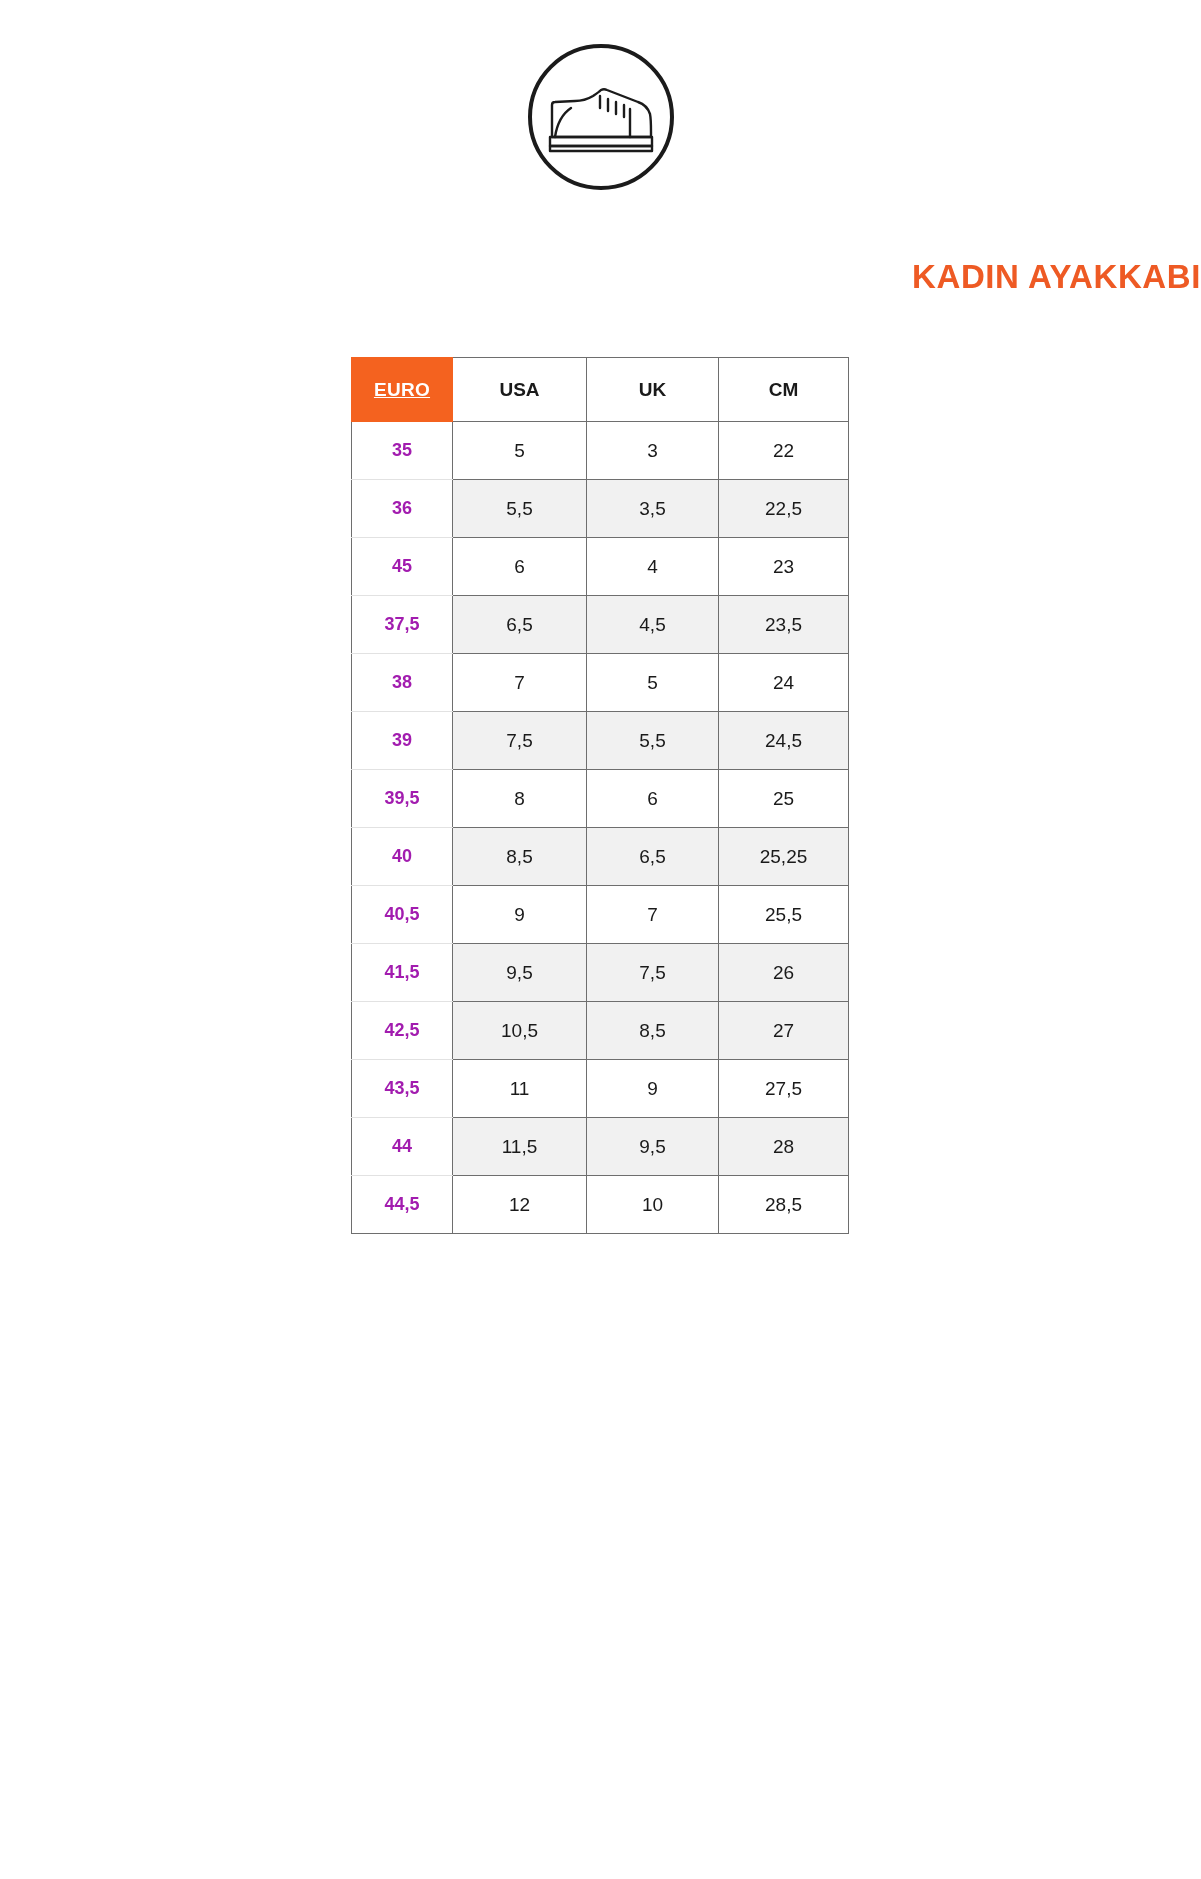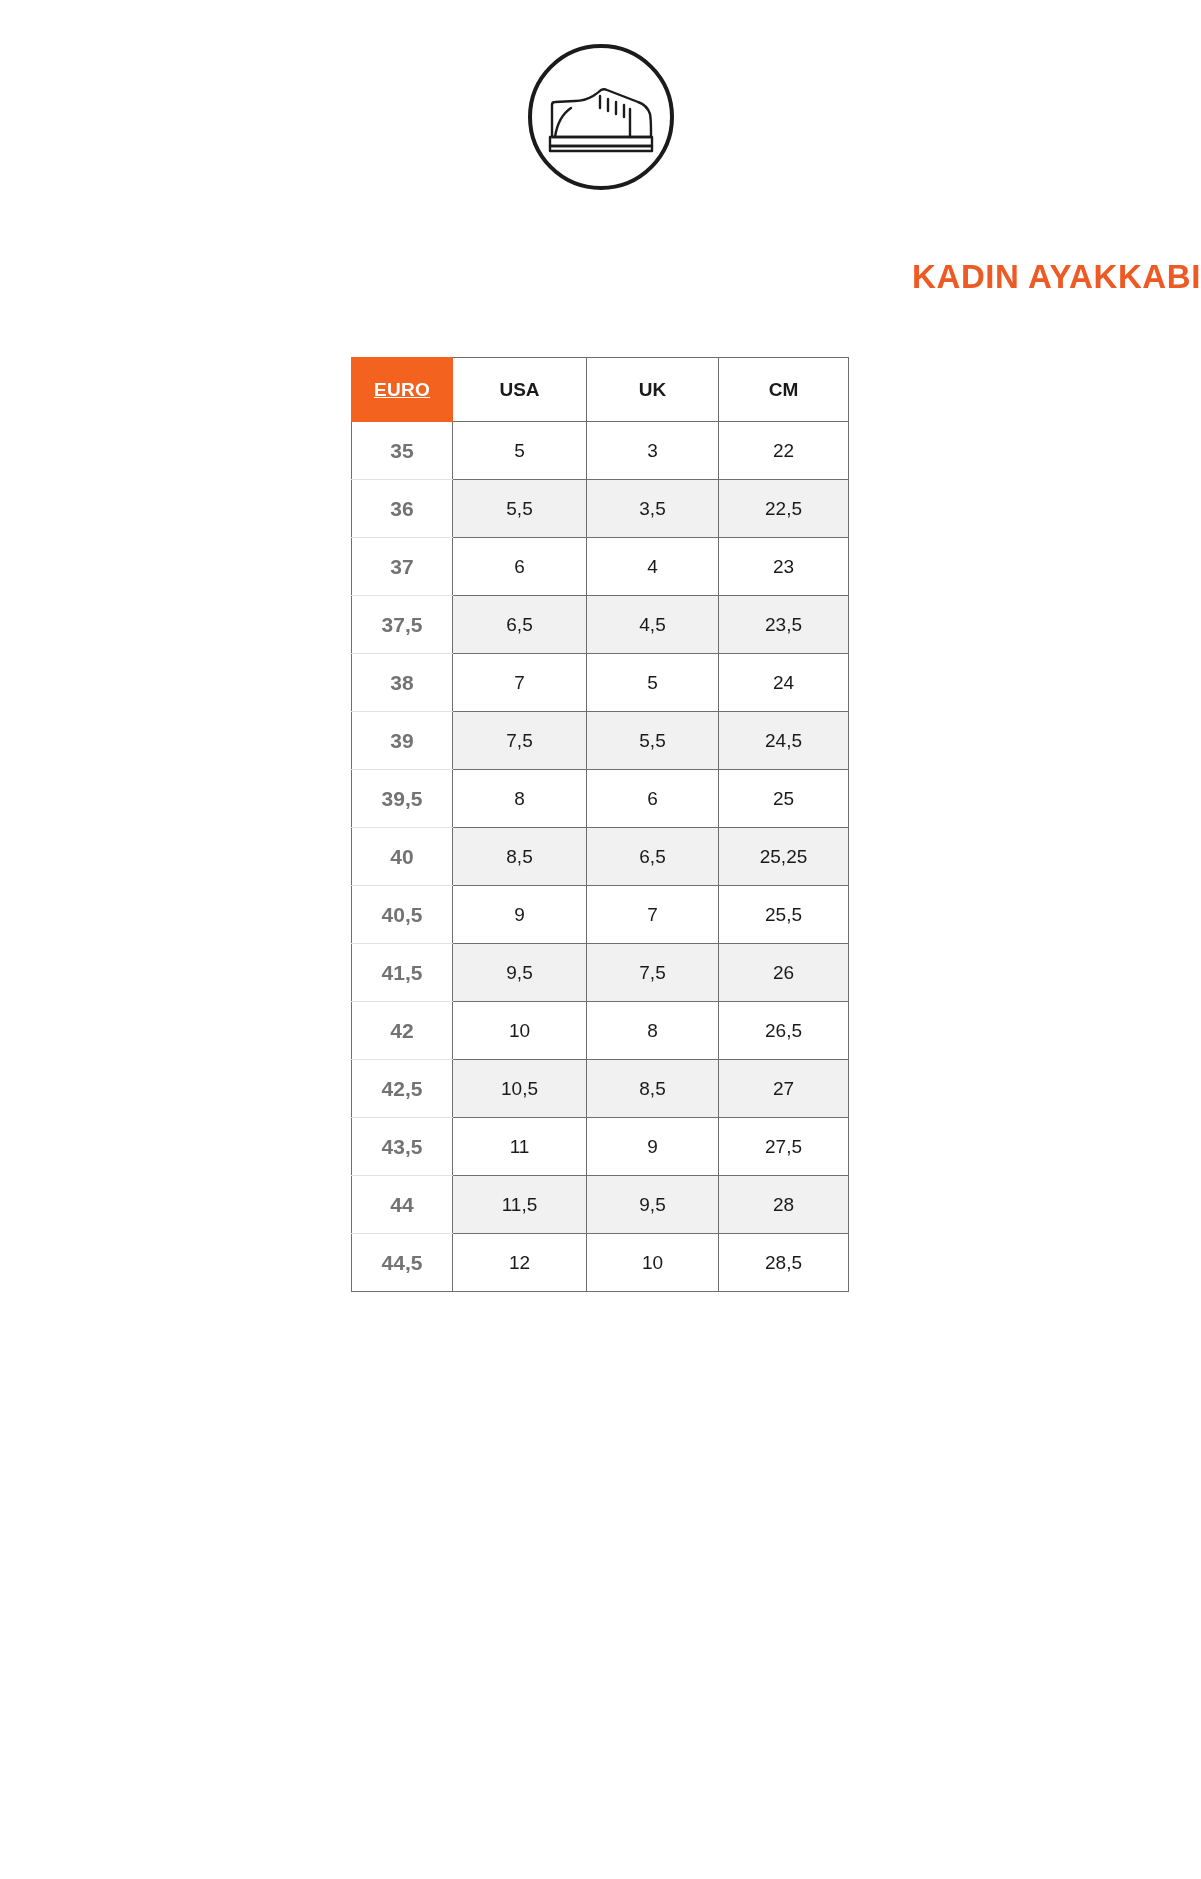--- a/index.html
+++ b/index.html
@@ -86,23 +86,23 @@
     border-color: #f4621f;
     font-size: 19px;
     letter-spacing: 0.3px;
     text-decoration: underline;
   }
 
   
   table.size-table tbody tr { height: 58px; }
 
   table.size-table tbody td.euro-cell {
-    font-size: 21px;
+    font-size: 18px;
     font-weight: bold;
-    color: #737373;
+    color: #a21caf;
     background: #ffffff;
     border-top-color: #e2e2e2;
     border-bottom-color: #e2e2e2;
   }
   table.size-table tbody tr:first-child td.euro-cell { border-top-color: #6e6e6e; }
   table.size-table tbody tr:last-child  td.euro-cell { border-bottom-color: #6e6e6e; }
 
   table.size-table tbody td.val-cell {
     font-size: 19px;
     font-weight: normal;
@@ -165,21 +165,21 @@
           <td class="val-cell">3</td>
           <td class="val-cell">22</td>
         </tr>
         <tr class="shaded">
           <td class="euro-cell">36</td>
           <td class="val-cell">5,5</td>
           <td class="val-cell">3,5</td>
           <td class="val-cell">22,5</td>
         </tr>
         <tr>
-          <td class="euro-cell">37</td>
+          <td class="euro-cell">45</td>
           <td class="val-cell">6</td>
           <td class="val-cell">4</td>
           <td class="val-cell">23</td>
         </tr>
         <tr class="shaded">
           <td class="euro-cell">37,5</td>
           <td class="val-cell">6,5</td>
           <td class="val-cell">4,5</td>
           <td class="val-cell">23,5</td>
         </tr>
@@ -212,26 +212,20 @@
           <td class="val-cell">9</td>
           <td class="val-cell">7</td>
           <td class="val-cell">25,5</td>
         </tr>
         <tr class="shaded">
           <td class="euro-cell">41,5</td>
           <td class="val-cell">9,5</td>
           <td class="val-cell">7,5</td>
           <td class="val-cell">26</td>
         </tr>
-        <tr>
-          <td class="euro-cell">42</td>
-          <td class="val-cell">10</td>
-          <td class="val-cell">8</td>
-          <td class="val-cell">26,5</td>
-        </tr>
         <tr class="shaded">
           <td class="euro-cell">42,5</td>
           <td class="val-cell">10,5</td>
           <td class="val-cell">8,5</td>
           <td class="val-cell">27</td>
         </tr>
         <tr>
           <td class="euro-cell">43,5</td>
           <td class="val-cell">11</td>
           <td class="val-cell">9</td>

